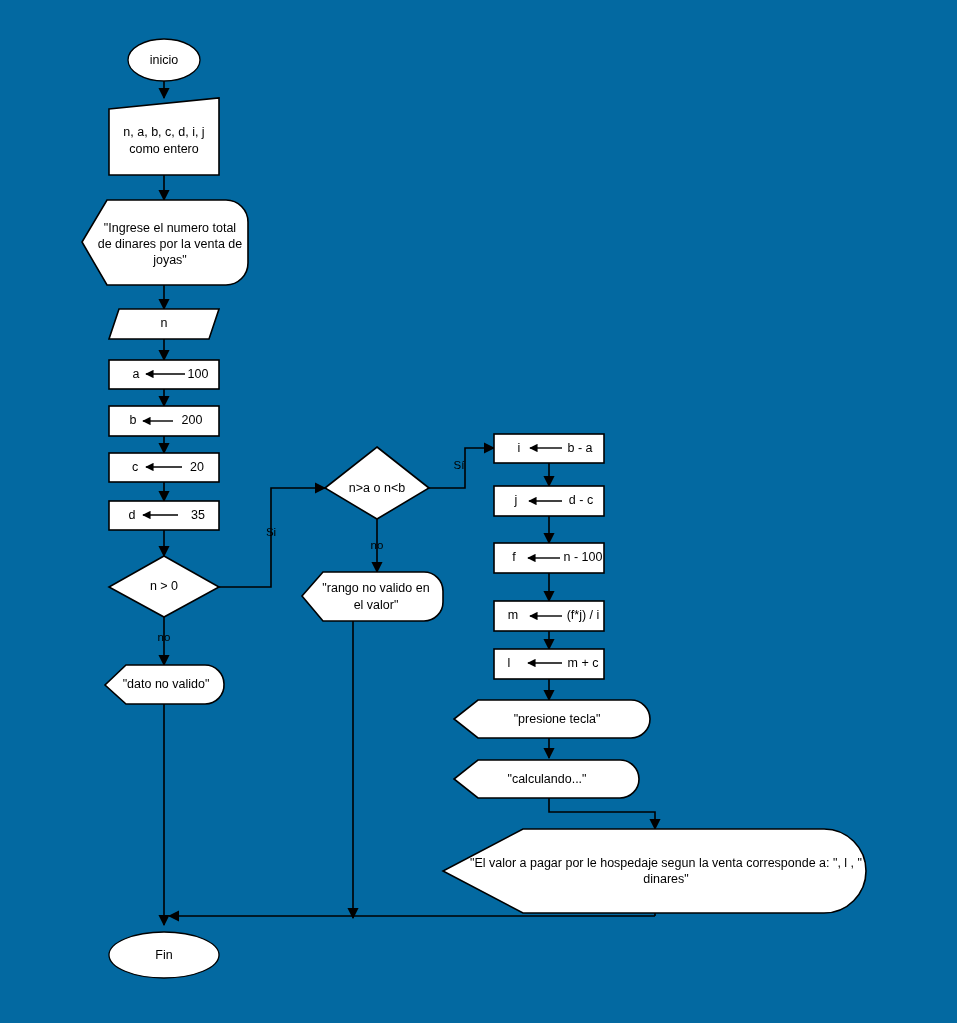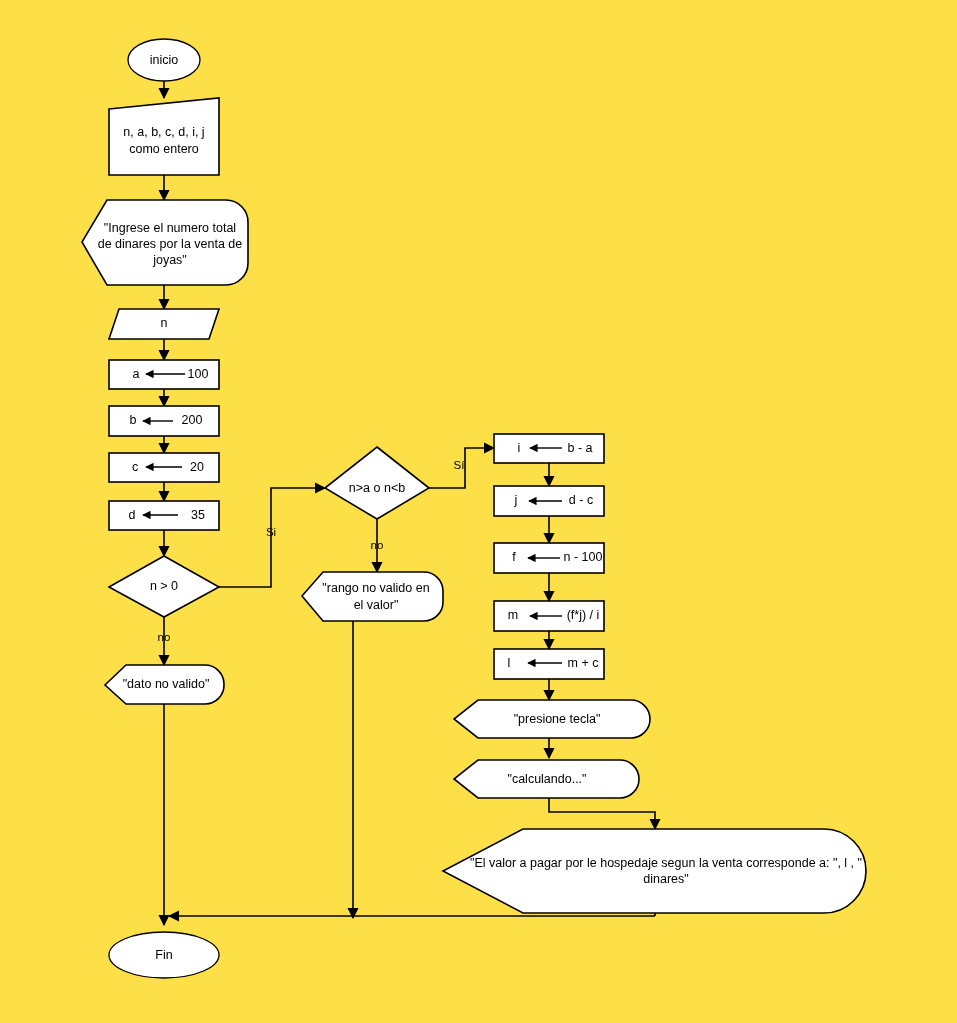--- a/index.html
+++ b/index.html
@@ -8,21 +8,21 @@
     padding: 0;
     background: #ffffff;
   }
   body {
     font-family: "Liberation Sans", sans-serif;
   }
   #chart-root {
     position: relative;
     width: 957px;
     height: 1023px;
-    background: #fde047;
+    background: #0369a1;
     overflow: hidden;
   }
   #flow-svg {
     display: block;
     width: 957px;
     height: 1023px;
   }
   .shape-outline {
     fill: #ffffff;
     stroke: #000000;

